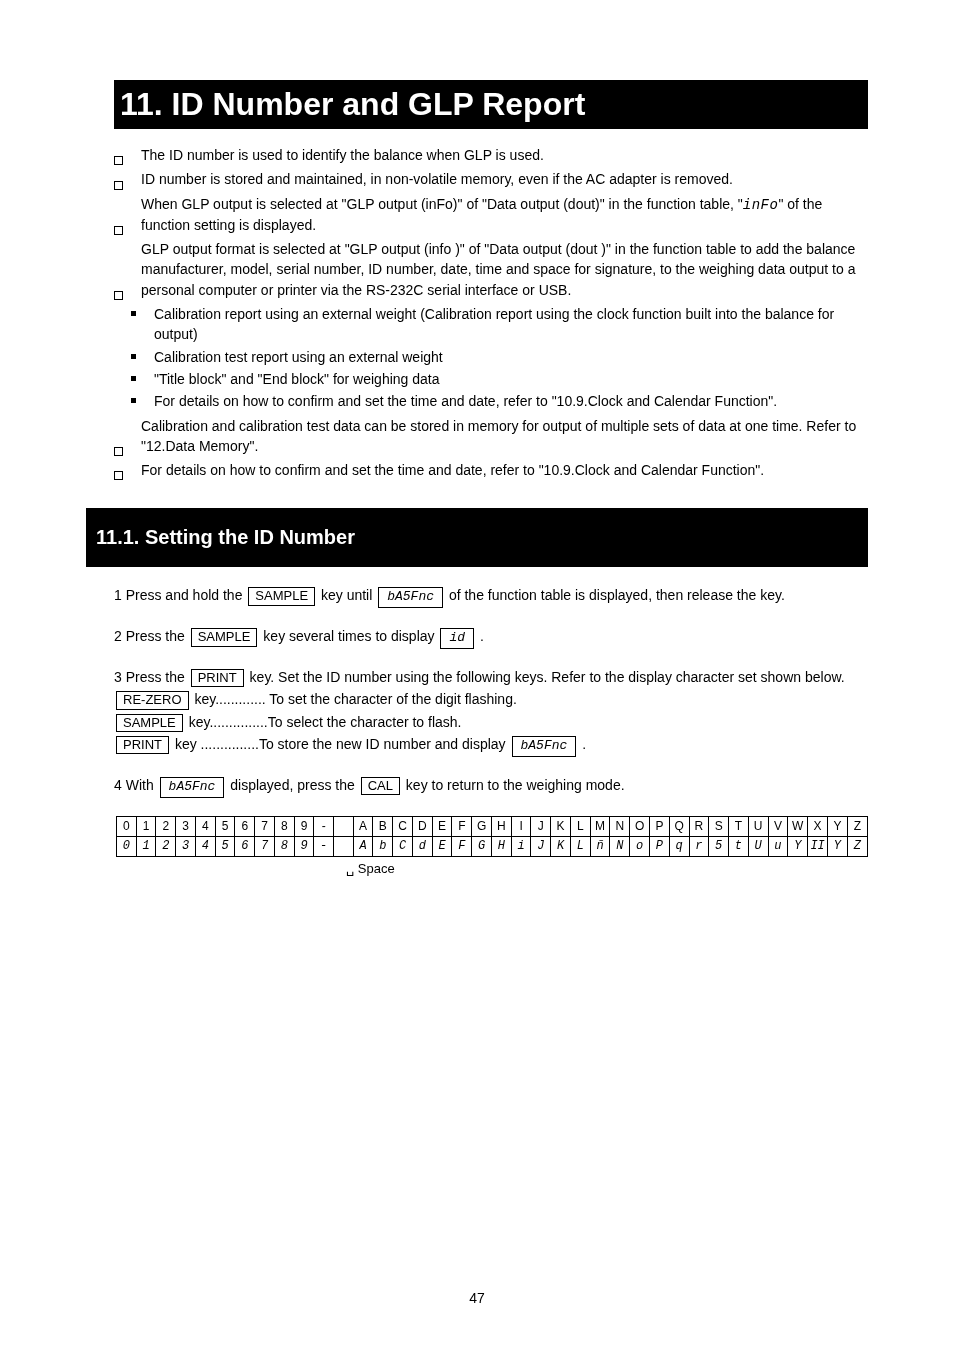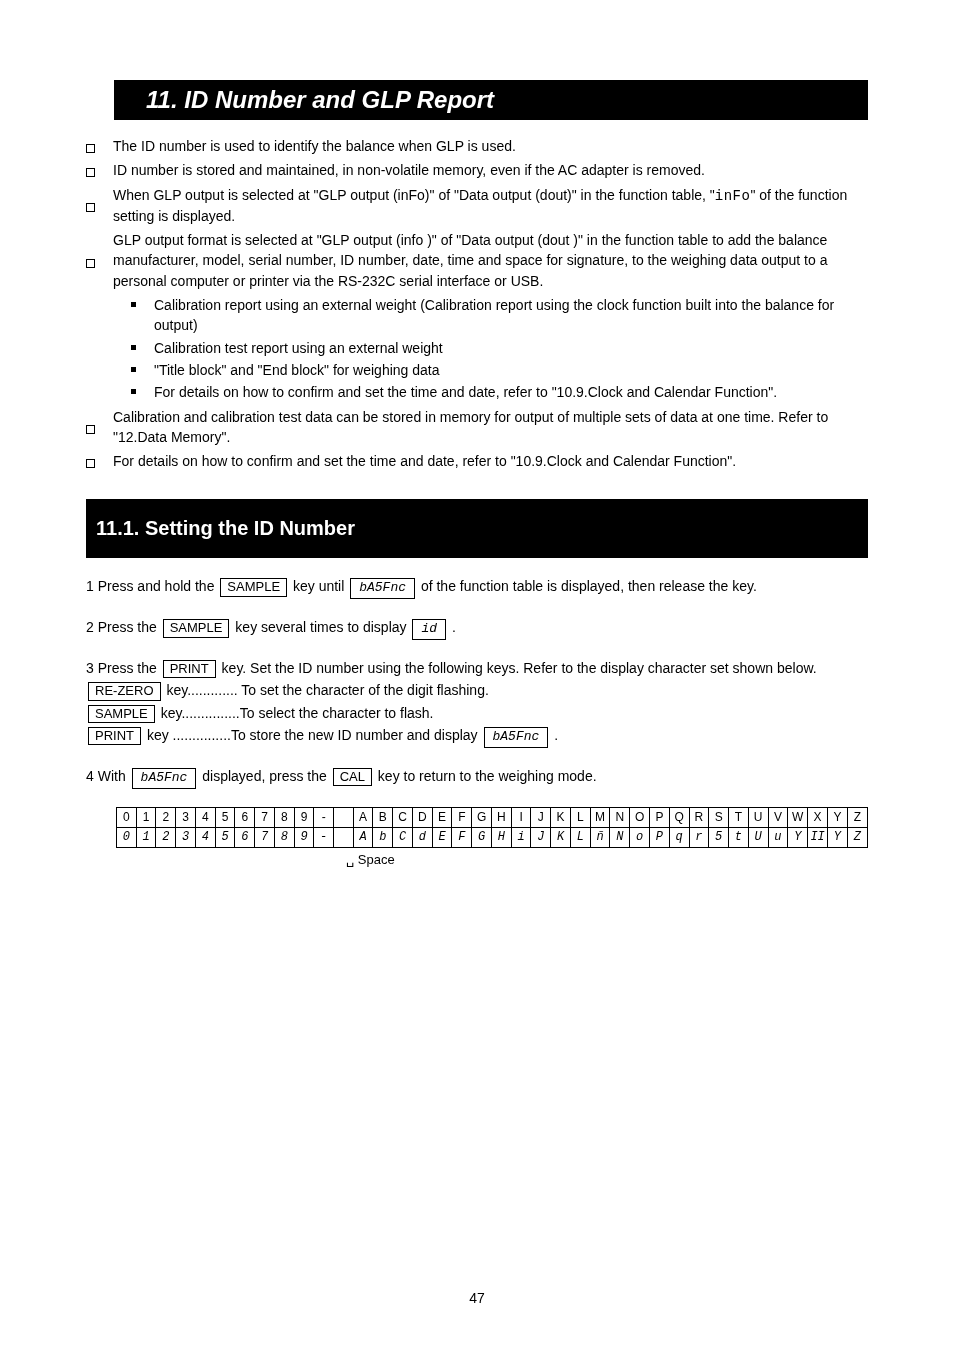--- a/index.html
+++ b/index.html
@@ -14,40 +14,40 @@
     padding: 80px 86px 0 86px;
   }
   .header-bar {
     background: #000;
     color: #fff;
     font-weight: bold;
     padding: 4px 10px;
     margin-bottom: 12px;
   }
   .h1 {
-    font-size: 24px;
-    padding: 6px 32px;
+    font-size: 32px;
+    padding: 6px 6px;
     margin-bottom: 16px;
     margin-left: 28px;
-    font-style: italic;
   }
   .h2 {
     font-size: 20px;
     padding: 18px 10px;
     margin-top: 28px;
     margin-bottom: 18px;
   }
   .bullet-list {
     margin-left: 0;
   }
   .bullet {
     display: flex;
-    align-items: center;
+    align-items: flex-end;
     margin-bottom: 4px;
     line-height: 1.45;
+    margin-left: 28px;
   }
   .sq {
     width: 9px;
     height: 9px;
     border: 1.2px solid #000;
     background: #fff;
     flex-shrink: 0;
     margin-top: 5px;
     margin-right: 18px;
   }
@@ -63,20 +63,21 @@
   .dot {
     width: 5px;
     height: 5px;
     background: #000;
     flex-shrink: 0;
     margin-top: 7px;
     margin-right: 18px;
   }
   .seg {
     font-family: 'Courier New', monospace;
+    font-style: italic;
     letter-spacing: 0.5px;
   }
   .key-box {
     display: inline-block;
     border: 1px solid #000;
     padding: 0 6px;
     font-size: 13px;
     line-height: 1.25;
     margin: 0 2px;
   }
@@ -124,20 +125,21 @@
   }
   .pagenum {
     position: absolute;
     bottom: 44px;
     width: 100%;
     left: 0;
     text-align: center;
     font-size: 14px;
   }
   .indent-steps {
+    margin-left: 28px;
   }
 </style>
 </head>
 <body>
 
 <div class="header-bar h1">11.  ID Number and GLP Report</div>
 
 <div class="bullet-list">
   <div class="bullet">
     <div class="sq"></div>

